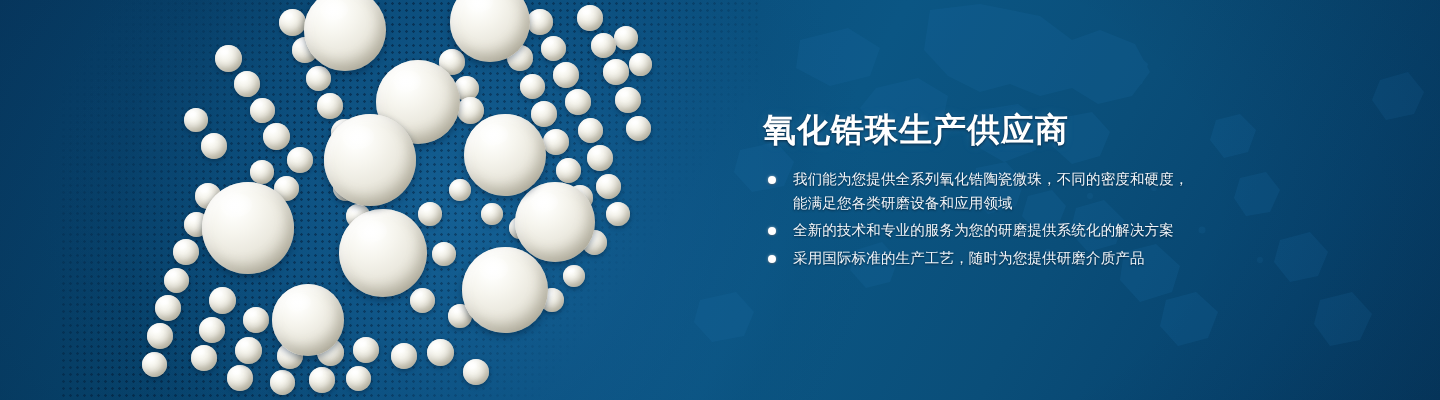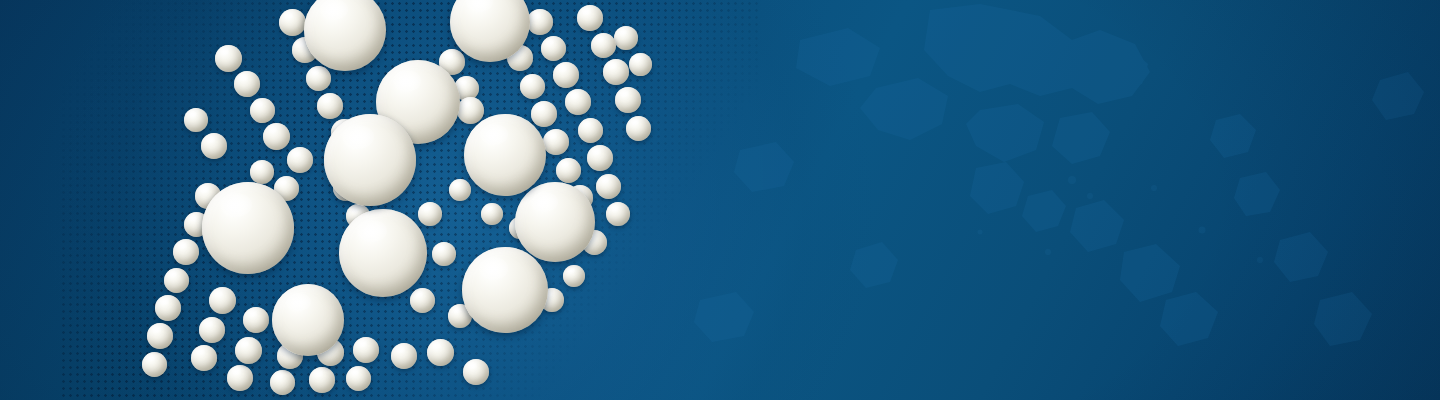--- a/index.html
+++ b/index.html
@@ -271,16 +271,32 @@
       <div class="bead sm" style="left: 432px; top: 242px; width: 24px; height: 24px; z-index: 124;"></div>
       <div class="bead sm" style="left: 409.5px; top: 287.5px; width: 25px; height: 25px; z-index: 125;"></div>
       <div class="bead sm" style="left: 448px; top: 304px; width: 24px; height: 24px; z-index: 124;"></div>
       <div class="bead sm" style="left: 540px; top: 288px; width: 24px; height: 24px; z-index: 124;"></div>
       <div class="bead sm" style="left: 563px; top: 265px; width: 22px; height: 22px; z-index: 122;"></div>
       <div class="bead sm" style="left: 614px; top: 26px; width: 24px; height: 24px; z-index: 124;"></div>
       <div class="bead sm" style="left: 628.5px; top: 52.5px; width: 23px; height: 23px; z-index: 123;"></div>
     </div>
 
   <div id="copy">
-
+    <div id="headline">氧化锆珠生产供应商</div>
+
+    <div id="bullets">
+        <div class="bullet">
+          <span class="dot"></span>
+          <span class="line">我们能为您提供全系列氧化锆陶瓷微珠，不同的密度和硬度，</span>
+          <span class="line">能满足您各类研磨设备和应用领域</span>
+        </div>
+        <div class="bullet">
+          <span class="dot"></span>
+          <span class="line">全新的技术和专业的服务为您的研磨提供系统化的解决方案</span>
+        </div>
+        <div class="bullet">
+          <span class="dot"></span>
+          <span class="line">采用国际标准的生产工艺，随时为您提供研磨介质产品</span>
+        </div>
+      </div>
   </div>
 
 </div>
 
 </body></html>

